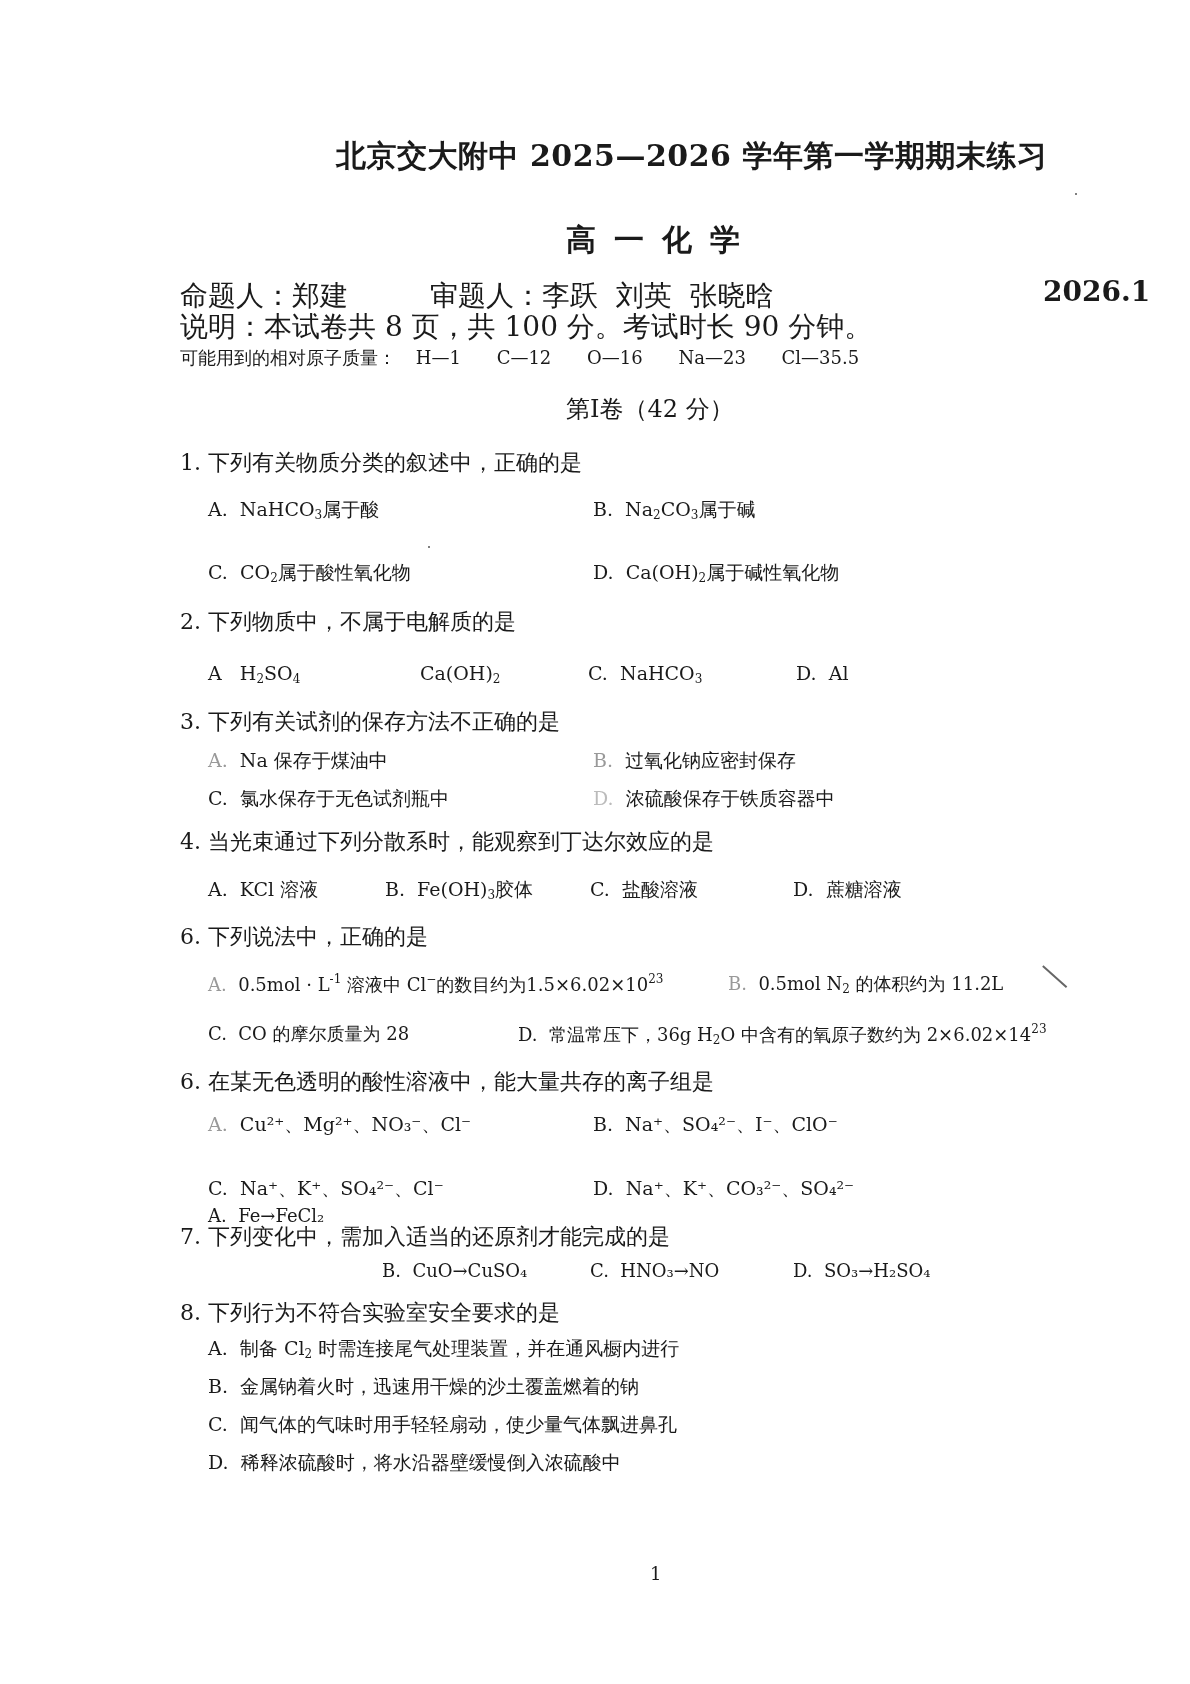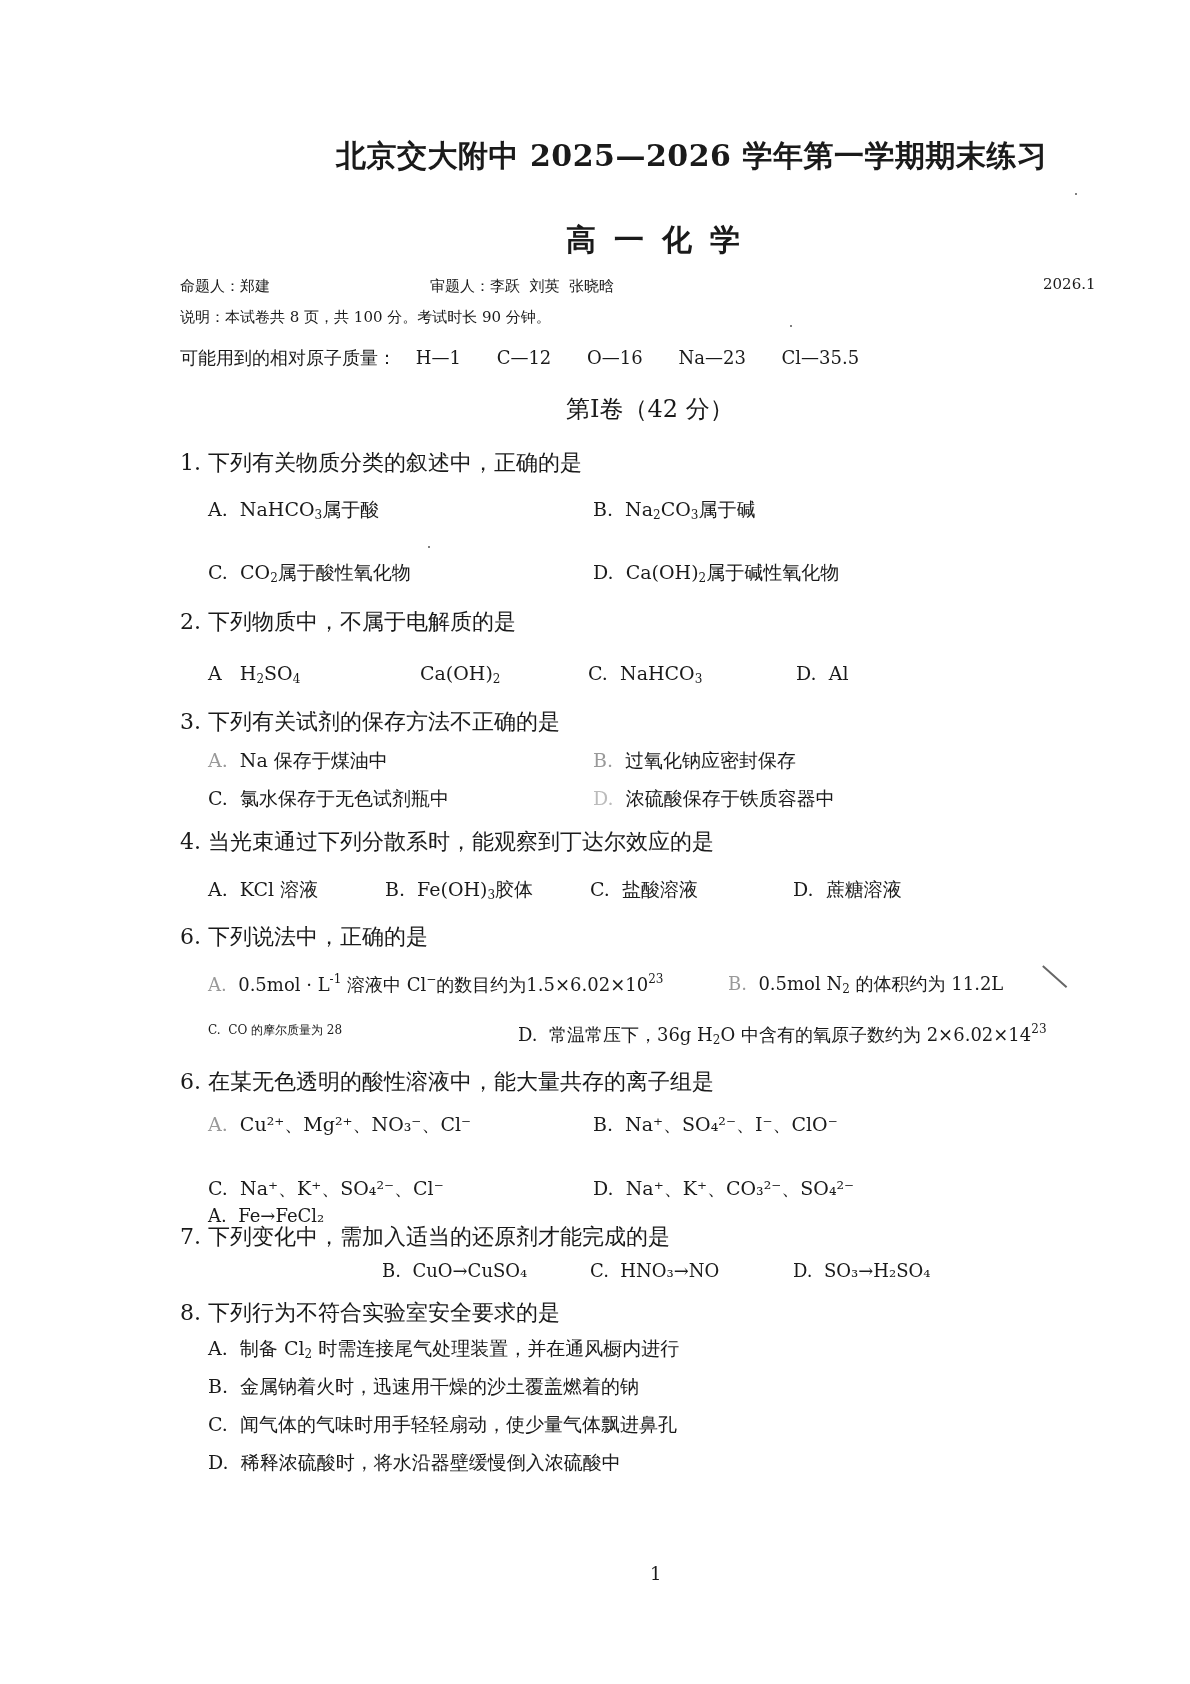--- a/index.html
+++ b/index.html
@@ -4,21 +4,21 @@
 <style>
   html, body { margin: 0; padding: 0; }
   body {
     width: 1190px; height: 1684px; position: relative; overflow: hidden;
     background: #ffffff; color: #1a1a1a;
     font-family: "DejaVu Serif", "Liberation Serif", serif;
   }
   .abs { position: absolute; white-space: nowrap; }
   .title { left: 336px; top: 118px; font-size: 30px; font-weight: bold; letter-spacing: 0.5px; margin-top: 18px; }
   .subtitle { left: 566px; top: 220px; font-size: 30px; font-weight: bold; letter-spacing: 18px; }
-  .meta { font-size: 15px; }
+  .meta { font-size: 28px; }
   .bold { font-weight: normal; }
   .section { left: 566px; top: 393px; font-size: 24px; }
   .q { font-size: 22px; }
   .opt { font-size: 19px; }
   sub { font-size: 12px; vertical-align: -3px; }
   sup { font-size: 12px; vertical-align: 8px; }
   .pagenum { left: 650px; top: 1563px; font-size: 18px; }
   .speck { position: absolute; background: #555; border-radius: 50%; }
   .stroke { position: absolute; height: 1.5px; background: #666; transform-origin: left center; }
 </style>
@@ -27,21 +27,21 @@
 
 <div class="abs title">北京交大附中 2025—2026 学年第一学期期末练习</div>
 <div class="abs subtitle">高一化学</div>
 
 <div class="abs meta" style="left:180px; top:277px;">
   <span>命题人：</span><span>郑建</span>
 </div>
 <div class="abs meta" style="left:430px; top:277px;">
   <span>审题人：</span><span style="white-space:pre">李跃  刘英  张晓晗</span>
 </div>
-<div class="abs meta" style="left:1043px; top:275px;">2026.1</div>
+<div class="abs meta" style="left:1043px; top:275px;font-weight:bold;">2026.1</div>
 
 <div class="abs meta" style="left:180px; top:308px;">说明：本试卷共 8 页，共 100 分。考试时长 90 分钟。</div>
 
 <div class="abs meta" style="left:180px; top:346px; font-size:18px;">
   <span class="bold">可能用到的相对原子质量：</span>
   <span style="margin-left:14px">H—1</span>
   <span style="margin-left:30px">C—12</span>
   <span style="margin-left:30px">O—16</span>
   <span style="margin-left:30px">Na—23</span>
   <span style="margin-left:30px">Cl—35.5</span>
@@ -120,21 +120,21 @@
 <div class="abs q" style="left:180px; top:922px;">
   <span>6.</span>
   <span>下列说法中，正确的是</span>
 </div>
 <div class="abs opt" style="left:208px; top:972px; font-size:18px;">
   <span style="color:#999">A.</span>&nbsp;&nbsp;<span>0.5mol · L</span><sup>-1</sup><span> 溶液中 Cl</span><sup>−</sup><span>的数目约为1.5×6.02×10</span><sup>23</sup>
 </div>
 <div class="abs opt" style="left:728px; top:972px; font-size:18px;">
   <span style="color:#999">B.</span>&nbsp;&nbsp;<span>0.5mol N</span><sub>2</sub><span> 的体积约为 11.2L</span>
 </div>
-<div class="abs opt" style="left:208px; top:1022px; font-size:12px;">
+<div class="abs opt" style="left:208px; top:1022px; font-size:18px;">
   <span>C.</span>&nbsp;&nbsp;<span>CO 的摩尔质量为 28</span>
 </div>
 <div class="abs opt" style="left:518px; top:1022px; font-size:18px;">
   <span>D.</span>&nbsp;&nbsp;<span>常温常压下，36g H</span><sub>2</sub><span>O 中含有的氧原子数约为 2×6.02×14</span><sup>23</sup>
 </div>
 
 <div class="abs q" style="left:180px; top:1067px;">
   <span>6.</span>
   <span>在某无色透明的酸性溶液中，能大量共存的离子组是</span>
 </div>

